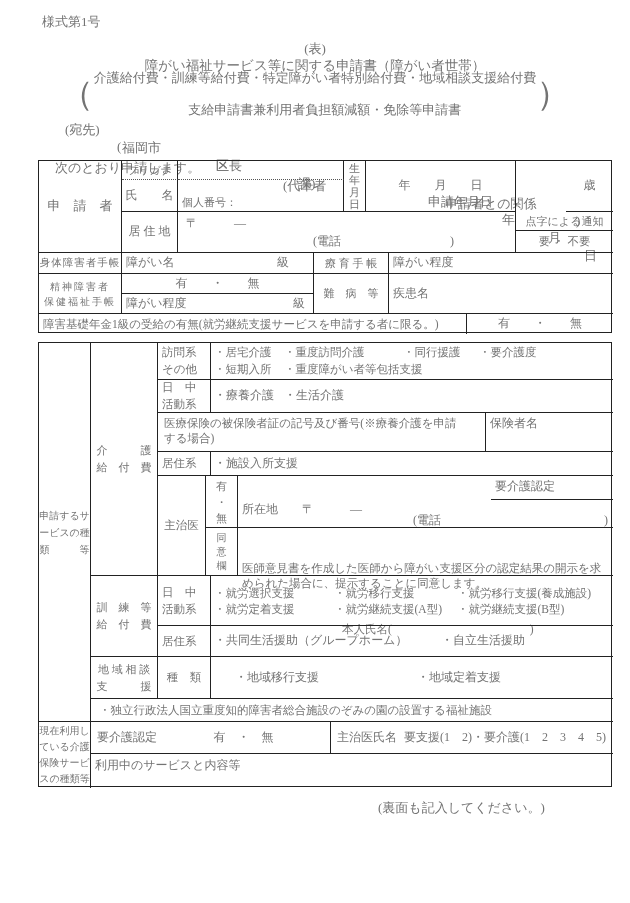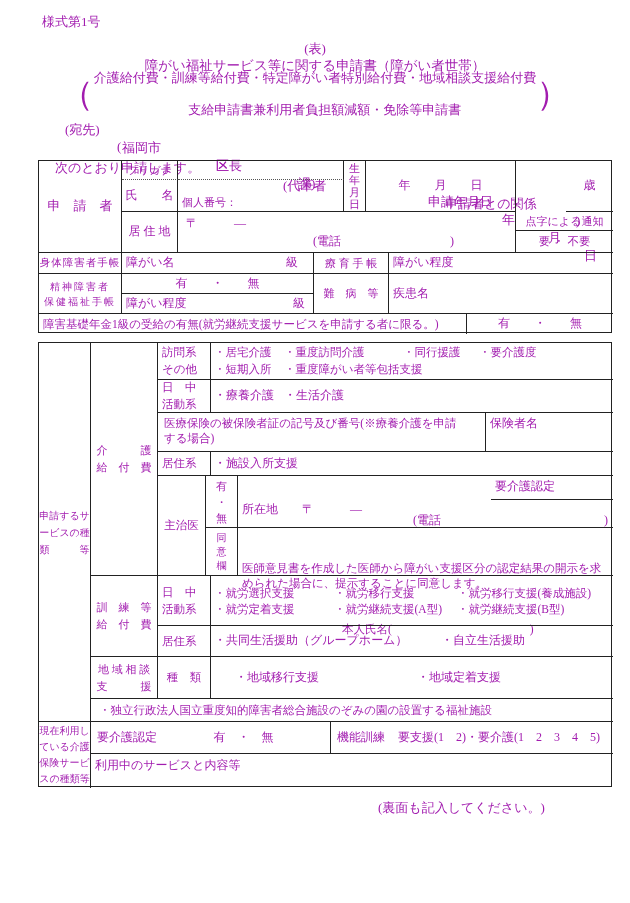--- a/index.html
+++ b/index.html
@@ -1,17 +1,17 @@
 <!DOCTYPE html>
 <html><head>
 <meta charset="utf-8">
 <style>
   html,body{margin:0;padding:0;background:#e8e8e8;}
   .page{position:relative;width:630px;height:903px;background:#ffffff;
-        font-family:"Liberation Serif","DejaVu Serif",serif;color:#a21caf;overflow:hidden;}
+        font-family:"Liberation Serif","DejaVu Serif",serif;color:#737373;overflow:hidden;}
   .abs{position:absolute;white-space:pre-wrap;}
   .tbl{position:absolute;border:1px solid #222;box-sizing:border-box;}
   .cell{position:absolute;box-sizing:border-box;white-space:pre-wrap;font-size:12px;line-height:1.3;}
   .cell .sp{position:absolute;white-space:pre-wrap;}
   .r{border-right:1px solid #222;}
   .b{border-bottom:1px solid #222;}
   .bd{border-bottom:1px dotted #555;}
   .ctr{display:flex;align-items:center;justify-content:center;text-align:center;}
   .vctr{display:flex;align-items:center;}
   .bc{display:flex;align-items:flex-end;justify-content:center;}
@@ -90,21 +90,21 @@
     <div class="cell r b ctr f12" style="left:83px;top:51px;width:56px;height:41px">居 住 地</div>
     <div class="cell r b" style="left:139px;top:51px;width:338px;height:41px">
       <span class="sp f12" style="left:8px;top:4px">〒　　　―</span>
       <span class="sp f12" style="left:135px;top:22px">(電話</span>
       <span class="sp f12" style="left:272px;top:22px">)</span>
     </div>
     <div class="cell b ctr f11" style="left:477px;top:51px;width:97px;height:19px">点字による通知</div>
     <div class="cell b ctr f115" style="left:477px;top:70px;width:97px;height:22px">要 ・ 不要</div>
 
     <div class="cell r b ctr f105 ls1" style="left:0;top:92px;width:83px;height:21px">身体障害者手帳</div>
-    <div class="cell r b sb f12" style="left:83px;top:92px;width:192px;height:21px;padding:0 15px 0 4px">
+    <div class="cell r b sb f12" style="left:83px;top:92px;width:192px;height:21px;padding:0 24px 0 4px">
       <span>障がい名</span>
       <span>級</span>
     </div>
     <div class="cell r b ctr f11" style="left:275px;top:92px;width:75px;height:21px">療 育 手 帳</div>
     <div class="cell b vctr f12" style="left:350px;top:92px;width:224px;height:21px;padding-left:4px">障がい程度</div>
 
     <div class="cell r b ctr f10 lh15 ls2" style="left:0;top:113px;width:83px;height:40px">精神障害者
 保健福祉手帳</div>
     <div class="cell r b ctr f12" style="left:83px;top:113px;width:192px;height:20px">有　　・　　無</div>
     <div class="cell r b sb f12" style="left:83px;top:133px;width:192px;height:20px;padding:0 8px 0 4px">
@@ -216,21 +216,21 @@
 
     <div class="cell r ctr f10 lh16" style="left:0;top:379px;width:52px;height:66px">現在利用し
 ている介護
 保険サービ
 スの種類等</div>
     <div class="cell r b vctr" style="left:52px;top:379px;width:240px;height:32px">
       <span class="f12" style="padding-left:6px">要介護認定</span>
       <span class="f12" style="flex:1;text-align:center">有　・　無</span>
     </div>
     <div class="cell b vctr" style="left:292px;top:379px;width:282px;height:32px">
-      <span class="f12" style="padding-left:6px">機能訓練</span>
+      <span class="f12" style="padding-left:6px">主治医氏名</span>
       <span class="f12" style="flex:1;text-align:center">要支援(1　2)・要介護(1　2　3　4　5)</span>
     </div>
     <div class="cell f12" style="left:52px;top:411px;width:522px;height:34px;padding:4px 4px">利用中のサービスと内容等</div>
   </div>
 
   <div class="abs f13" style="left:378px;top:799px">(裏面も記入してください。)</div>
 
 </div>
 
 </body></html>

